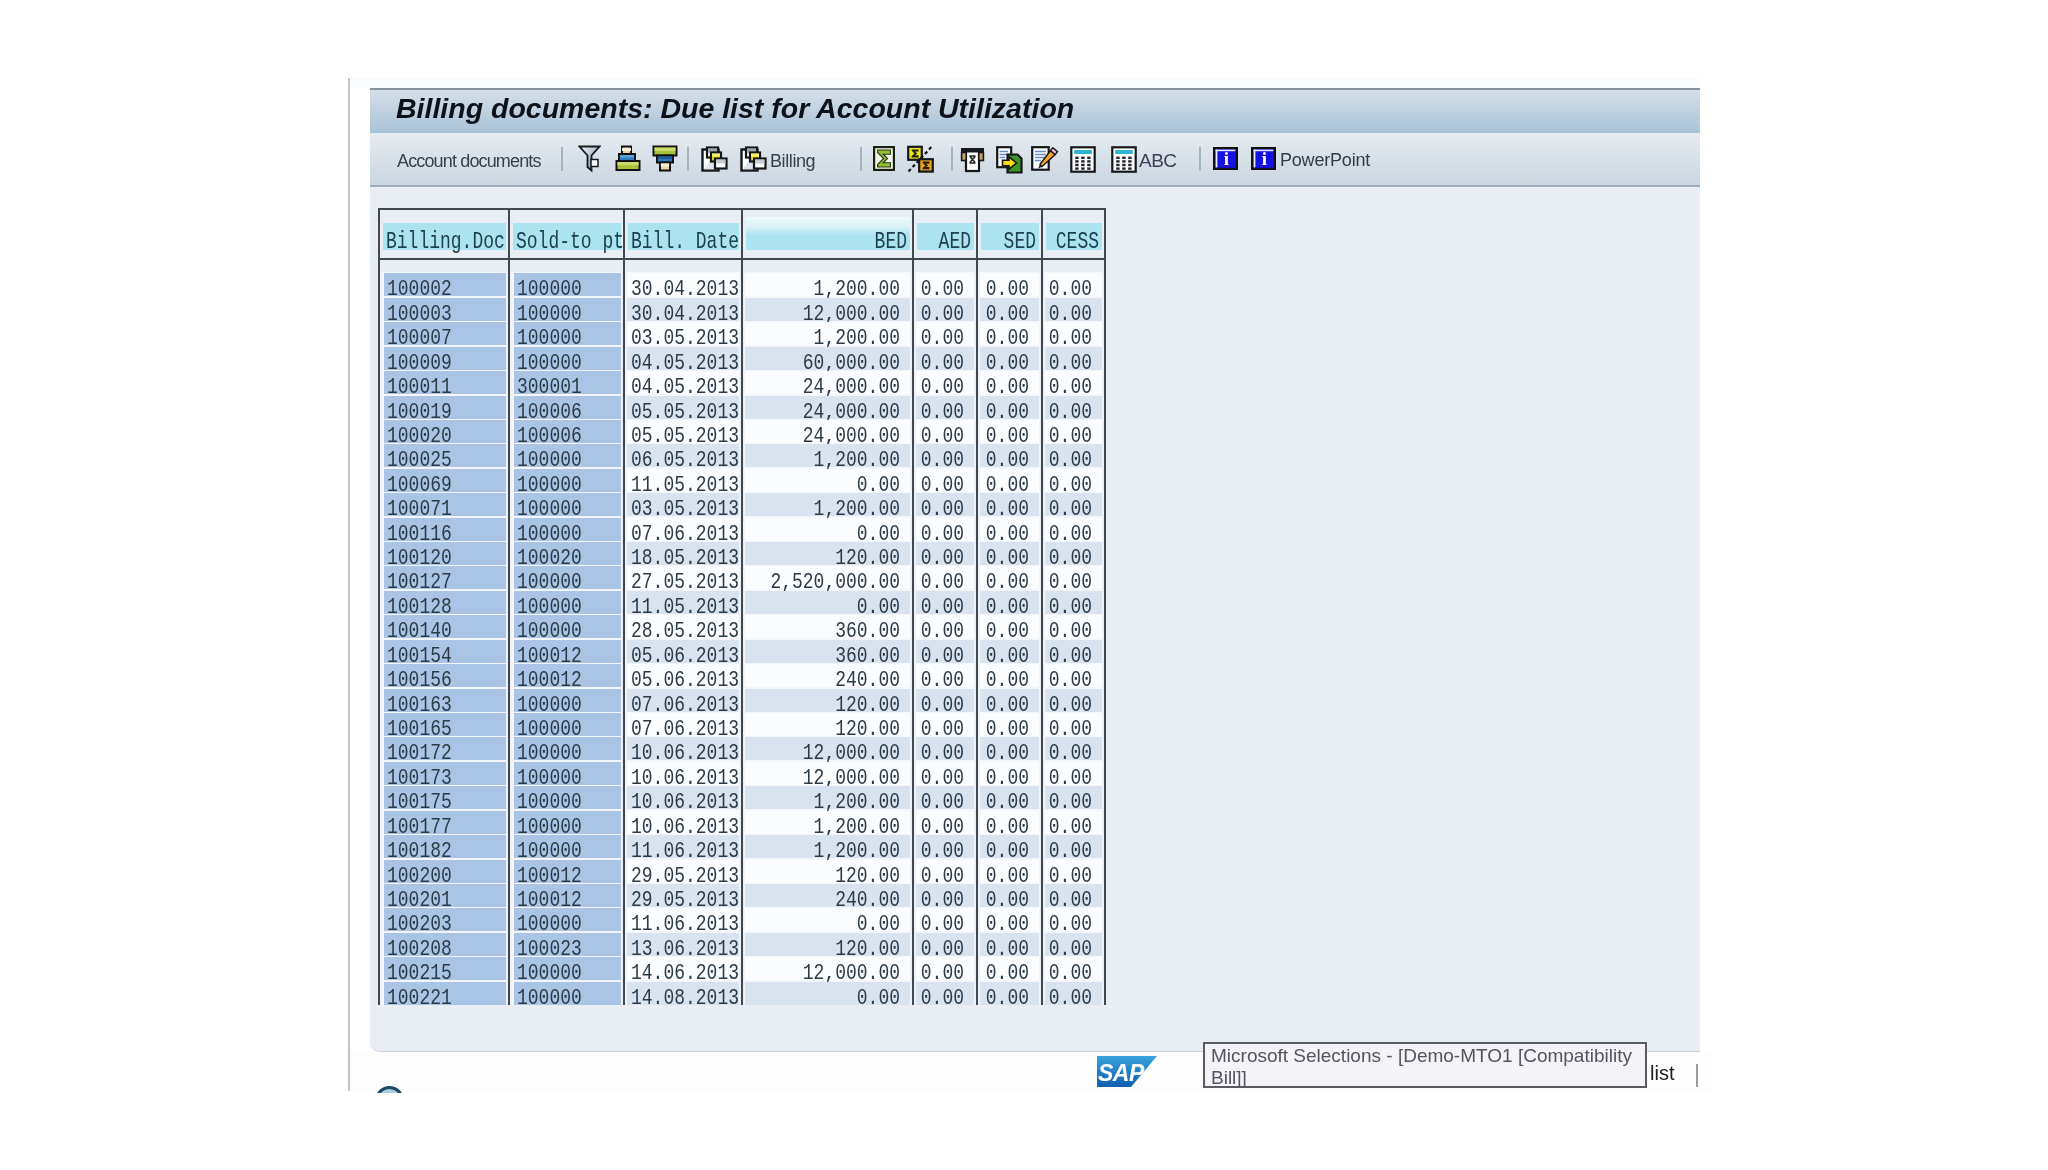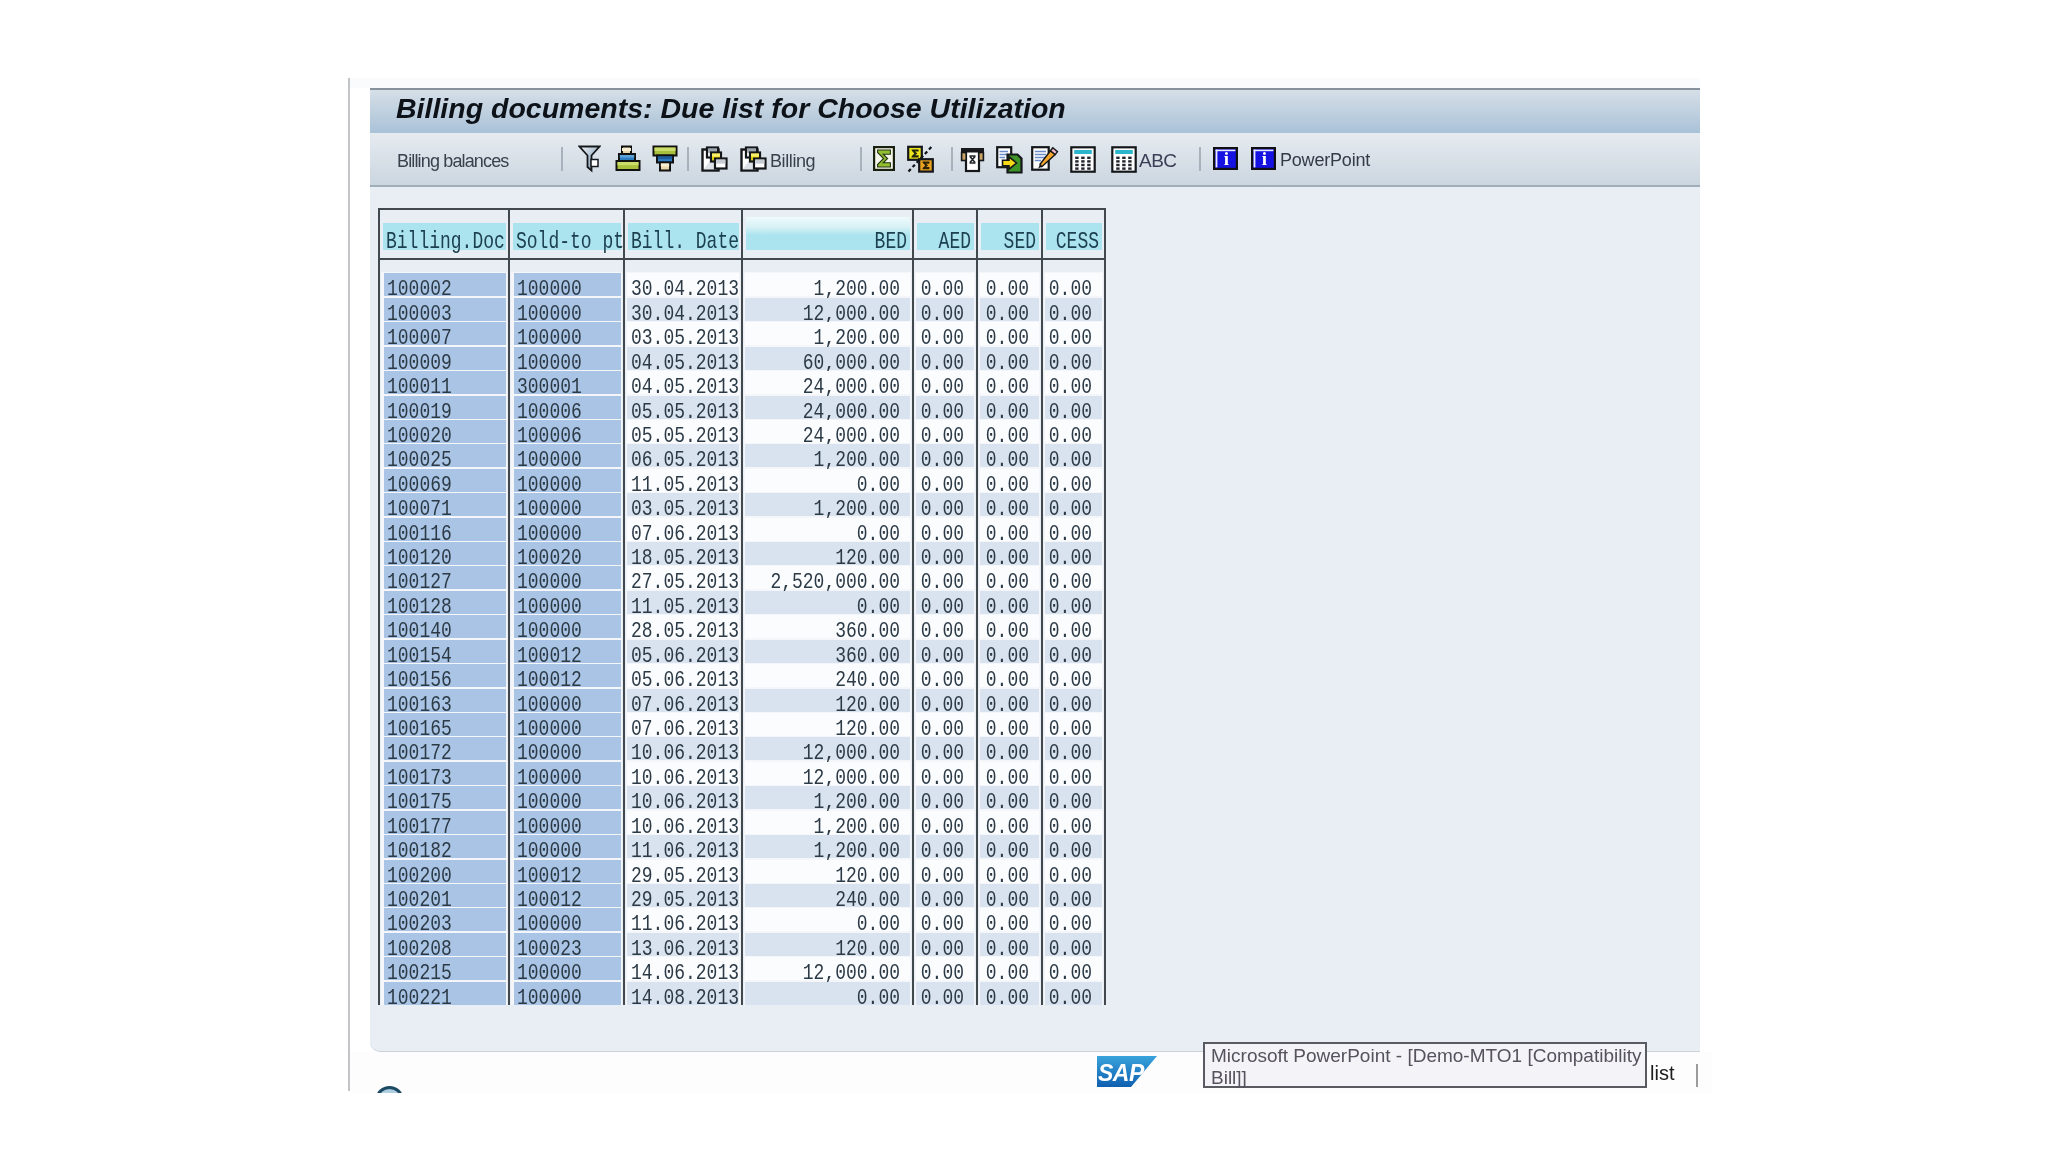--- a/index.html
+++ b/index.html
@@ -4,25 +4,25 @@
 html,body{margin:0;padding:0;}
 body{width:2048px;height:1170px;background:#ffffff;position:relative;overflow:hidden;
  font-family:"Liberation Sans",sans-serif;}
 .abs{position:absolute;}
 .mono{font-family:"Liberation Mono",monospace;font-size:18px;white-space:pre;}
 .dsc{transform:scaleY(1.2);transform-origin:50% 100%;}
 </style></head><body>
 <div class="abs" style="left:348px;top:78px;width:2px;height:1013px;background:#c3c4c8;z-index:5;"></div>
 <div class="abs" style="left:350px;top:78px;width:1350px;height:10px;background:#fafbfc;"></div>
 <div class="abs" style="left:370px;top:88px;width:1330px;height:43px;border-top:2px solid #86929e;border-bottom:1px solid #9db4c6;background:linear-gradient(180deg,#d5dfe8 0%,#c2d2e0 45%,#a9c2d8 100%);"></div>
-<div class="abs" style="left:396px;top:92px;font-size:28.5px;font-weight:bold;font-style:italic;color:#0d1118;white-space:pre;">Billing documents: Due list for Choose Utilization</div>
+<div class="abs" style="left:396px;top:92px;font-size:28.5px;font-weight:bold;font-style:italic;color:#0d1118;white-space:pre;">Billing documents: Due list for Account Utilization</div>
 <div class="abs" style="left:370px;top:133px;width:1330px;height:52px;background:linear-gradient(180deg,#e6ebf0 0%,#d7dfe7 55%,#cbd6e0 100%);border-bottom:2px solid #9fadb9;"></div>
 <div class="abs" style="left:370px;top:187px;width:1330px;height:864px;background:#e9eef5;border-bottom-left-radius:10px;border-bottom:1px solid #cdd2da;"></div>
 <div class="abs" style="left:349px;top:1052px;width:1363px;height:42px;background:#fdfdfe;"></div>
-<div class="abs" style="left:397px;top:151px;font-size:18px;color:#39414d;letter-spacing:-0.85px;">Billing balances</div>
+<div class="abs" style="left:397px;top:151px;font-size:18px;color:#39414d;letter-spacing:-0.85px;">Account documents</div>
 <div class="abs" style="left:561px;top:147px;width:2px;height:24px;background:#a7b2bd;"></div>
 <div class="abs" style="left:687px;top:147px;width:2px;height:24px;background:#a7b2bd;"></div>
 <div class="abs" style="left:860px;top:147px;width:2px;height:24px;background:#a7b2bd;"></div>
 <div class="abs" style="left:951px;top:147px;width:2px;height:24px;background:#a7b2bd;"></div>
 <div class="abs" style="left:1199px;top:147px;width:2px;height:24px;background:#a7b2bd;"></div>
 <svg class="abs" style="left:578px;top:145px" width="23" height="28" viewBox="0 0 23 28">
 <defs>
       <linearGradient id="fg" x1="0" y1="0" x2="1" y2="1">
 <stop offset="0" stop-color="#f2f6fa"></stop>
         <stop offset="0.5" stop-color="#aebfd0"></stop>
@@ -607,16 +607,16 @@
 <defs>
       <linearGradient id="sapg" x1="0" y1="0" x2="0" y2="1">
 <stop offset="0" stop-color="#39a3dc"></stop>
         <stop offset="1" stop-color="#0f5fb0"></stop>
       </linearGradient>
     </defs>
 <polygon points="0,0 60,0 34,31 0,31" fill="url(#sapg)"></polygon>
 <text x="1" y="25" font-family="Liberation Sans" font-weight="bold" font-style="italic" font-size="23" fill="#ffffff" letter-spacing="-0.5">SAP</text>
 </svg>
 <div class="abs" style="left:1203px;top:1042px;width:440px;height:42px;background:#f4f3f7;border:2px solid #5a5a62;"></div>
-<div class="abs" style="left:1211px;top:1045px;font-size:19px;color:#56525e;white-space:pre;letter-spacing:0px;">Microsoft PowerPoint - [Demo-MTO1 [Compatibility</div>
+<div class="abs" style="left:1211px;top:1045px;font-size:19px;color:#56525e;white-space:pre;letter-spacing:0px;">Microsoft Selections - [Demo-MTO1 [Compatibility</div>
 <div class="abs" style="left:1211px;top:1067px;font-size:19px;color:#56525e;white-space:pre;letter-spacing:0px;">Bill]]</div>
 <div class="abs" style="left:1650px;top:1062px;font-size:20px;color:#1c1c1c;">list</div>
 <div class="abs" style="left:1696px;top:1064px;width:2px;height:23px;background:#9a9c9e;"></div>
 
 </body></html>

